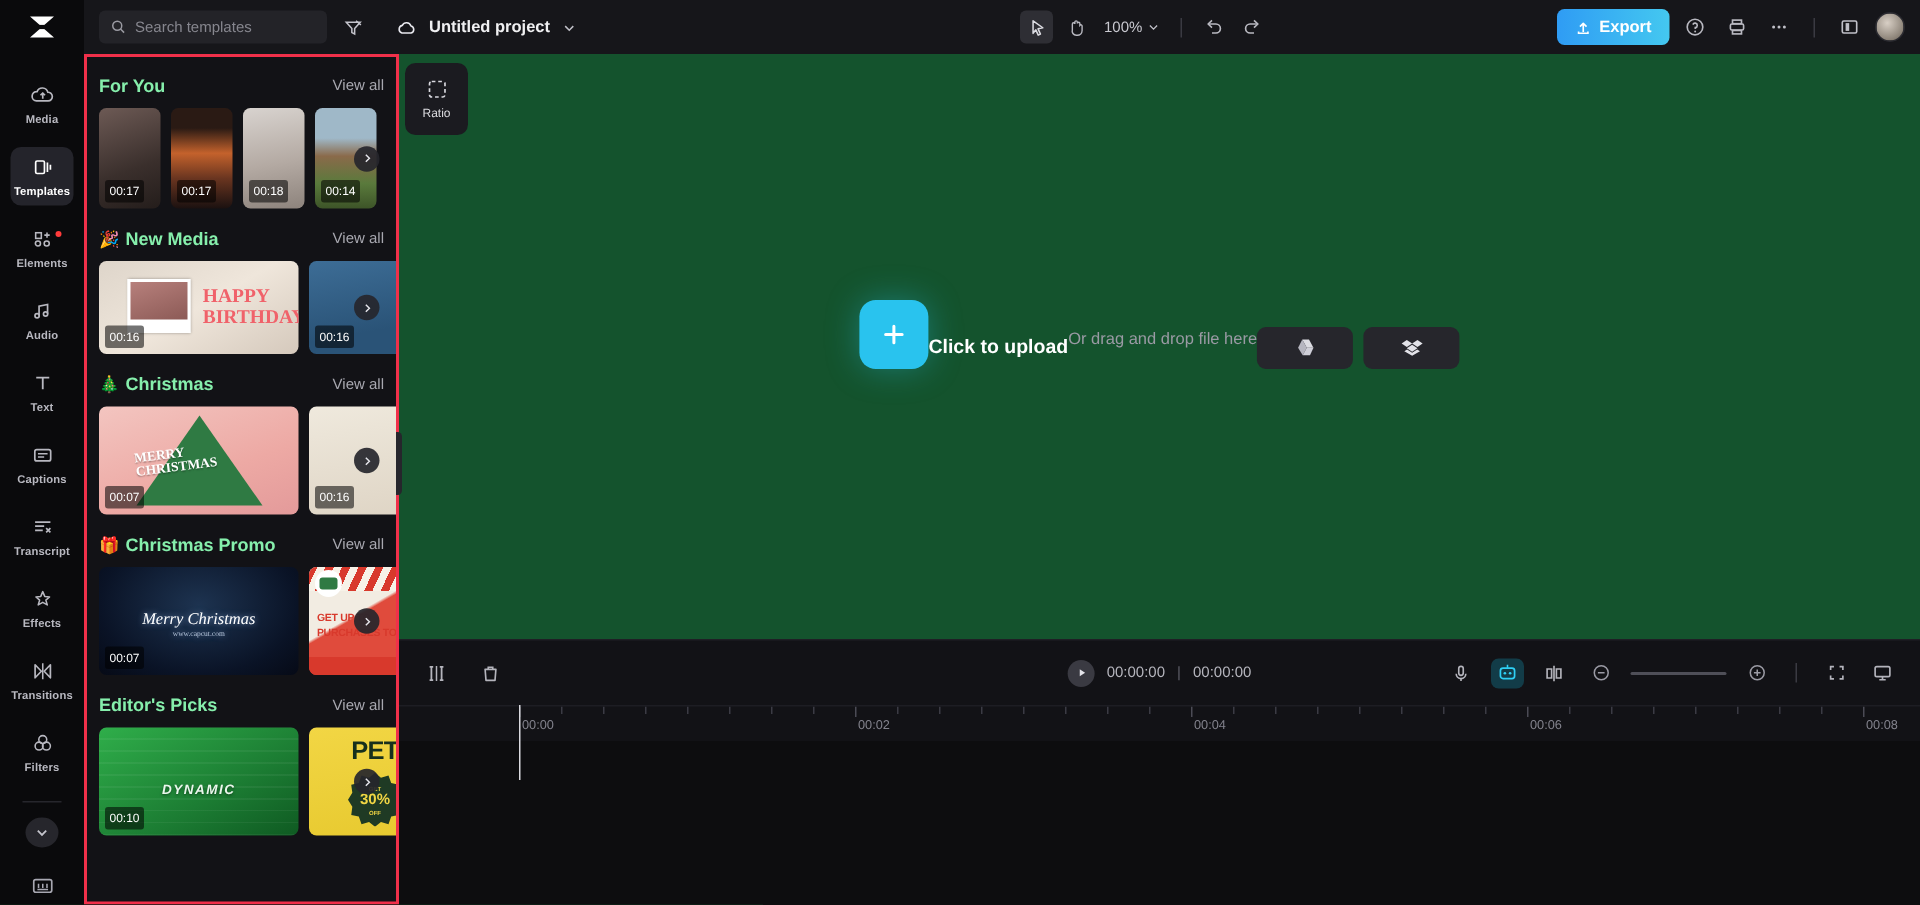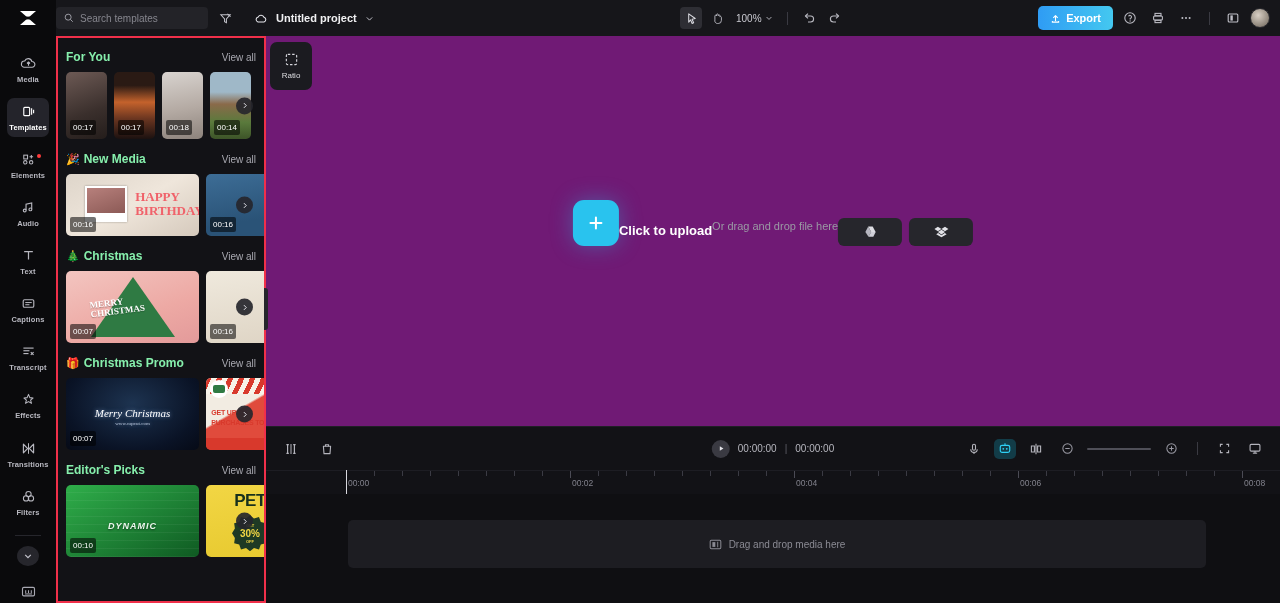--- a/index.html
+++ b/index.html
@@ -14,21 +14,21 @@
 
   
   .topbar {
     position: absolute; left: 0; top: 0; width: 1280px; height: 36px;
     background: #16161a; display: flex; align-items: center;
   }
   .logo-cell {
     width: 56px; height: 36px; background: #0a0a0c;
     display: flex; align-items: center; justify-content: center;
   }
-  .search-wrap { display: flex; align-items: center; gap: 6px; }
+  .search-wrap { display: flex; align-items: center; gap: 6px; padding-left: 10px; }
   .search-box {
     width: 152px; height: 22px; background: #232328; border-radius: 4px;
     display: flex; align-items: center; padding: 0 8px; gap: 6px;
   }
   .search-box input {
     background: transparent; border: none; outline: none;
     color: #9a9aa2; font-size: 10px; width: 110px;
     font-family: "Liberation Sans", sans-serif;
   }
   .search-box input::placeholder { color: #86868e; }
@@ -213,21 +213,21 @@
     position: absolute; left: 270px; top: 42px; width: 42px; height: 48px;
     border-radius: 7px; background: #1b1b20;
     display: flex; flex-direction: column; align-items: center; justify-content: center;
     cursor: pointer; gap: 4px;
   }
   .ratio-lbl { font-size: 8px; color: #dcdce0; }
 
   
   .preview {
     position: absolute; left: 266px; top: 36px; width: 1014px; height: 390px;
-    background: #701a75;
+    background: #14532d;
   }
   .upload-center {
     position: absolute; left: 50%; top: 48%; transform: translate(-50%,-50%);
     display: flex; align-items: center;
   }
   .plus-tile {
     width: 46px; height: 46px; border-radius: 11px; background: #29c3ee;
     display: flex; align-items: center; justify-content: center;
     box-shadow: 0 0 22px rgba(41,195,238,.35); cursor: pointer;
   }
@@ -801,24 +801,14 @@
     <span class="tick" style="left:836px"></span>
       <span class="tick" style="left:864px"></span>
     <span class="tick" style="left:892px"></span>
       <span class="tick" style="left:920px"></span>
     <span class="tick" style="left:948px"></span>
     <span class="tick maj" style="left:976px"></span>
     <span class="tick-lbl" style="left:978px">00:08</span>
   </div>
   <div class="playhead"></div>
 
-  <div class="tl-body">
-    <div class="drop-zone">
-      <svg width="13" height="11" viewBox="0 0 14 12">
-        <rect x="1.2" y="1.4" width="11.6" height="9.2" rx="1.2" fill="none" stroke="#8b8b94" stroke-width="1.1"></rect>
-        <rect x="3.6" y="3.4" width="3.2" height="5.2" fill="#8b8b94"></rect>
-        <line x1="9.4" y1="3" x2="9.4" y2="9" stroke="#8b8b94" stroke-width="1"></line>
-      </svg>
-      <span class="drop-txt">Drag and drop media here</span>
-    </div>
-  </div>
 
 </div>
 
 </body></html>

